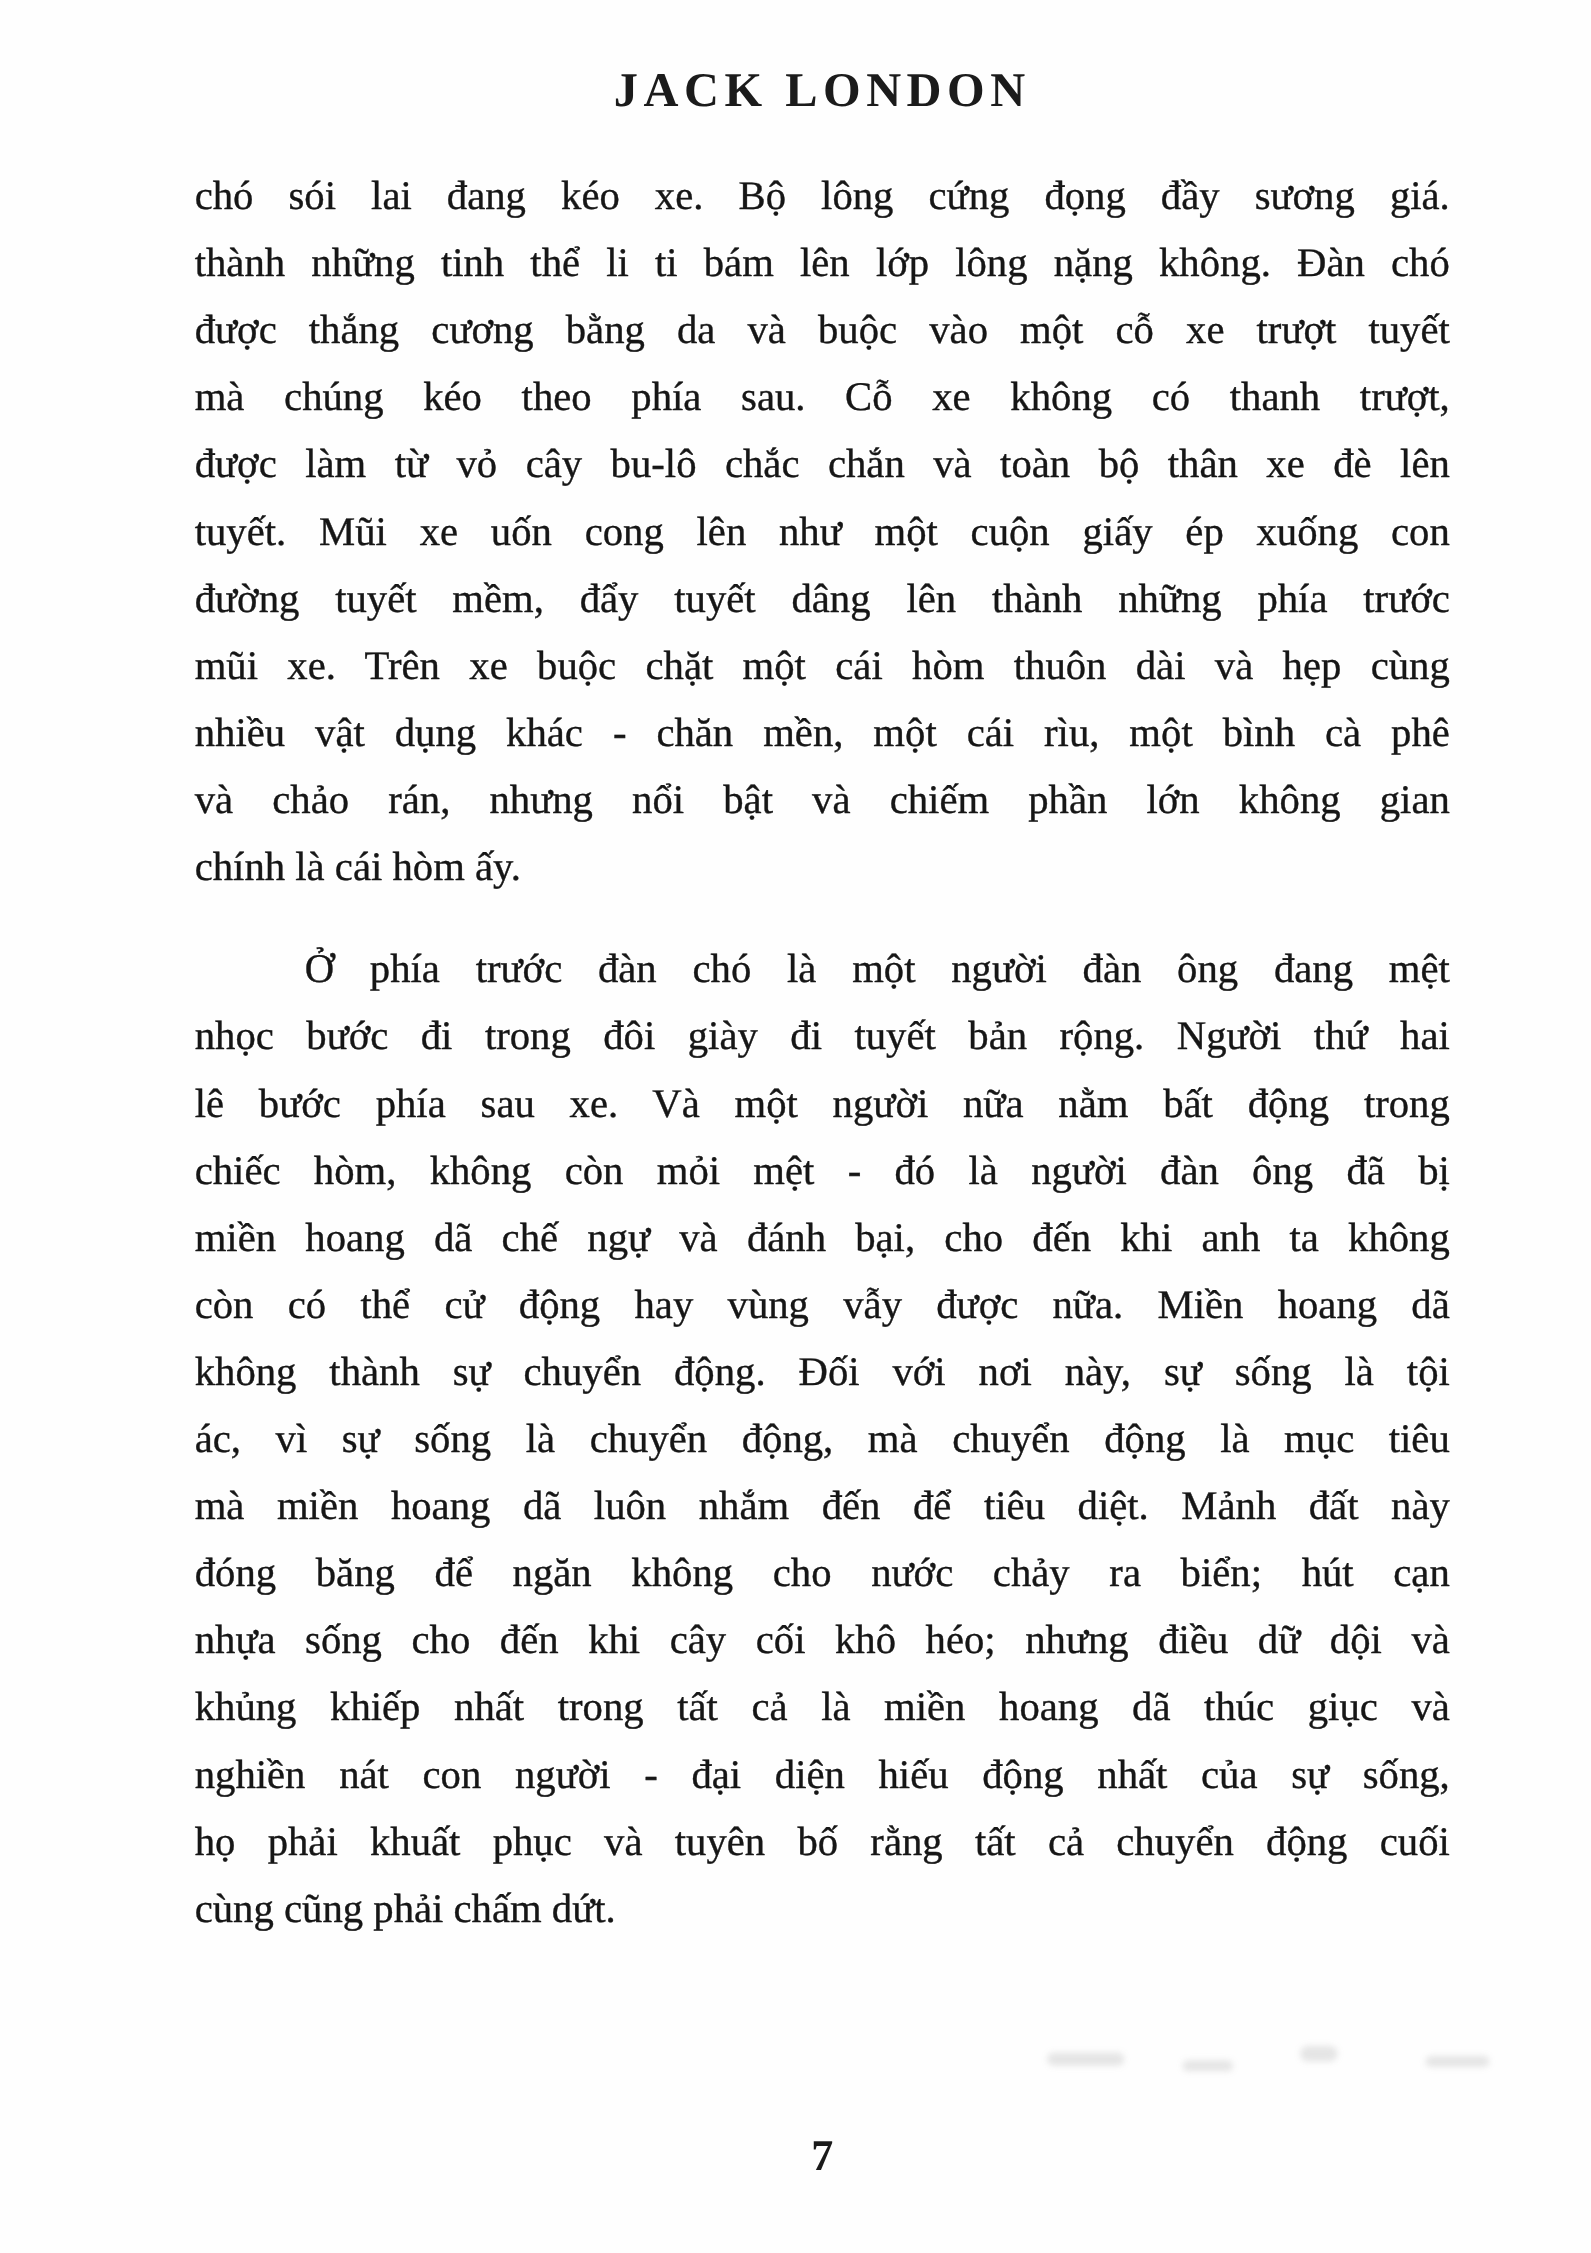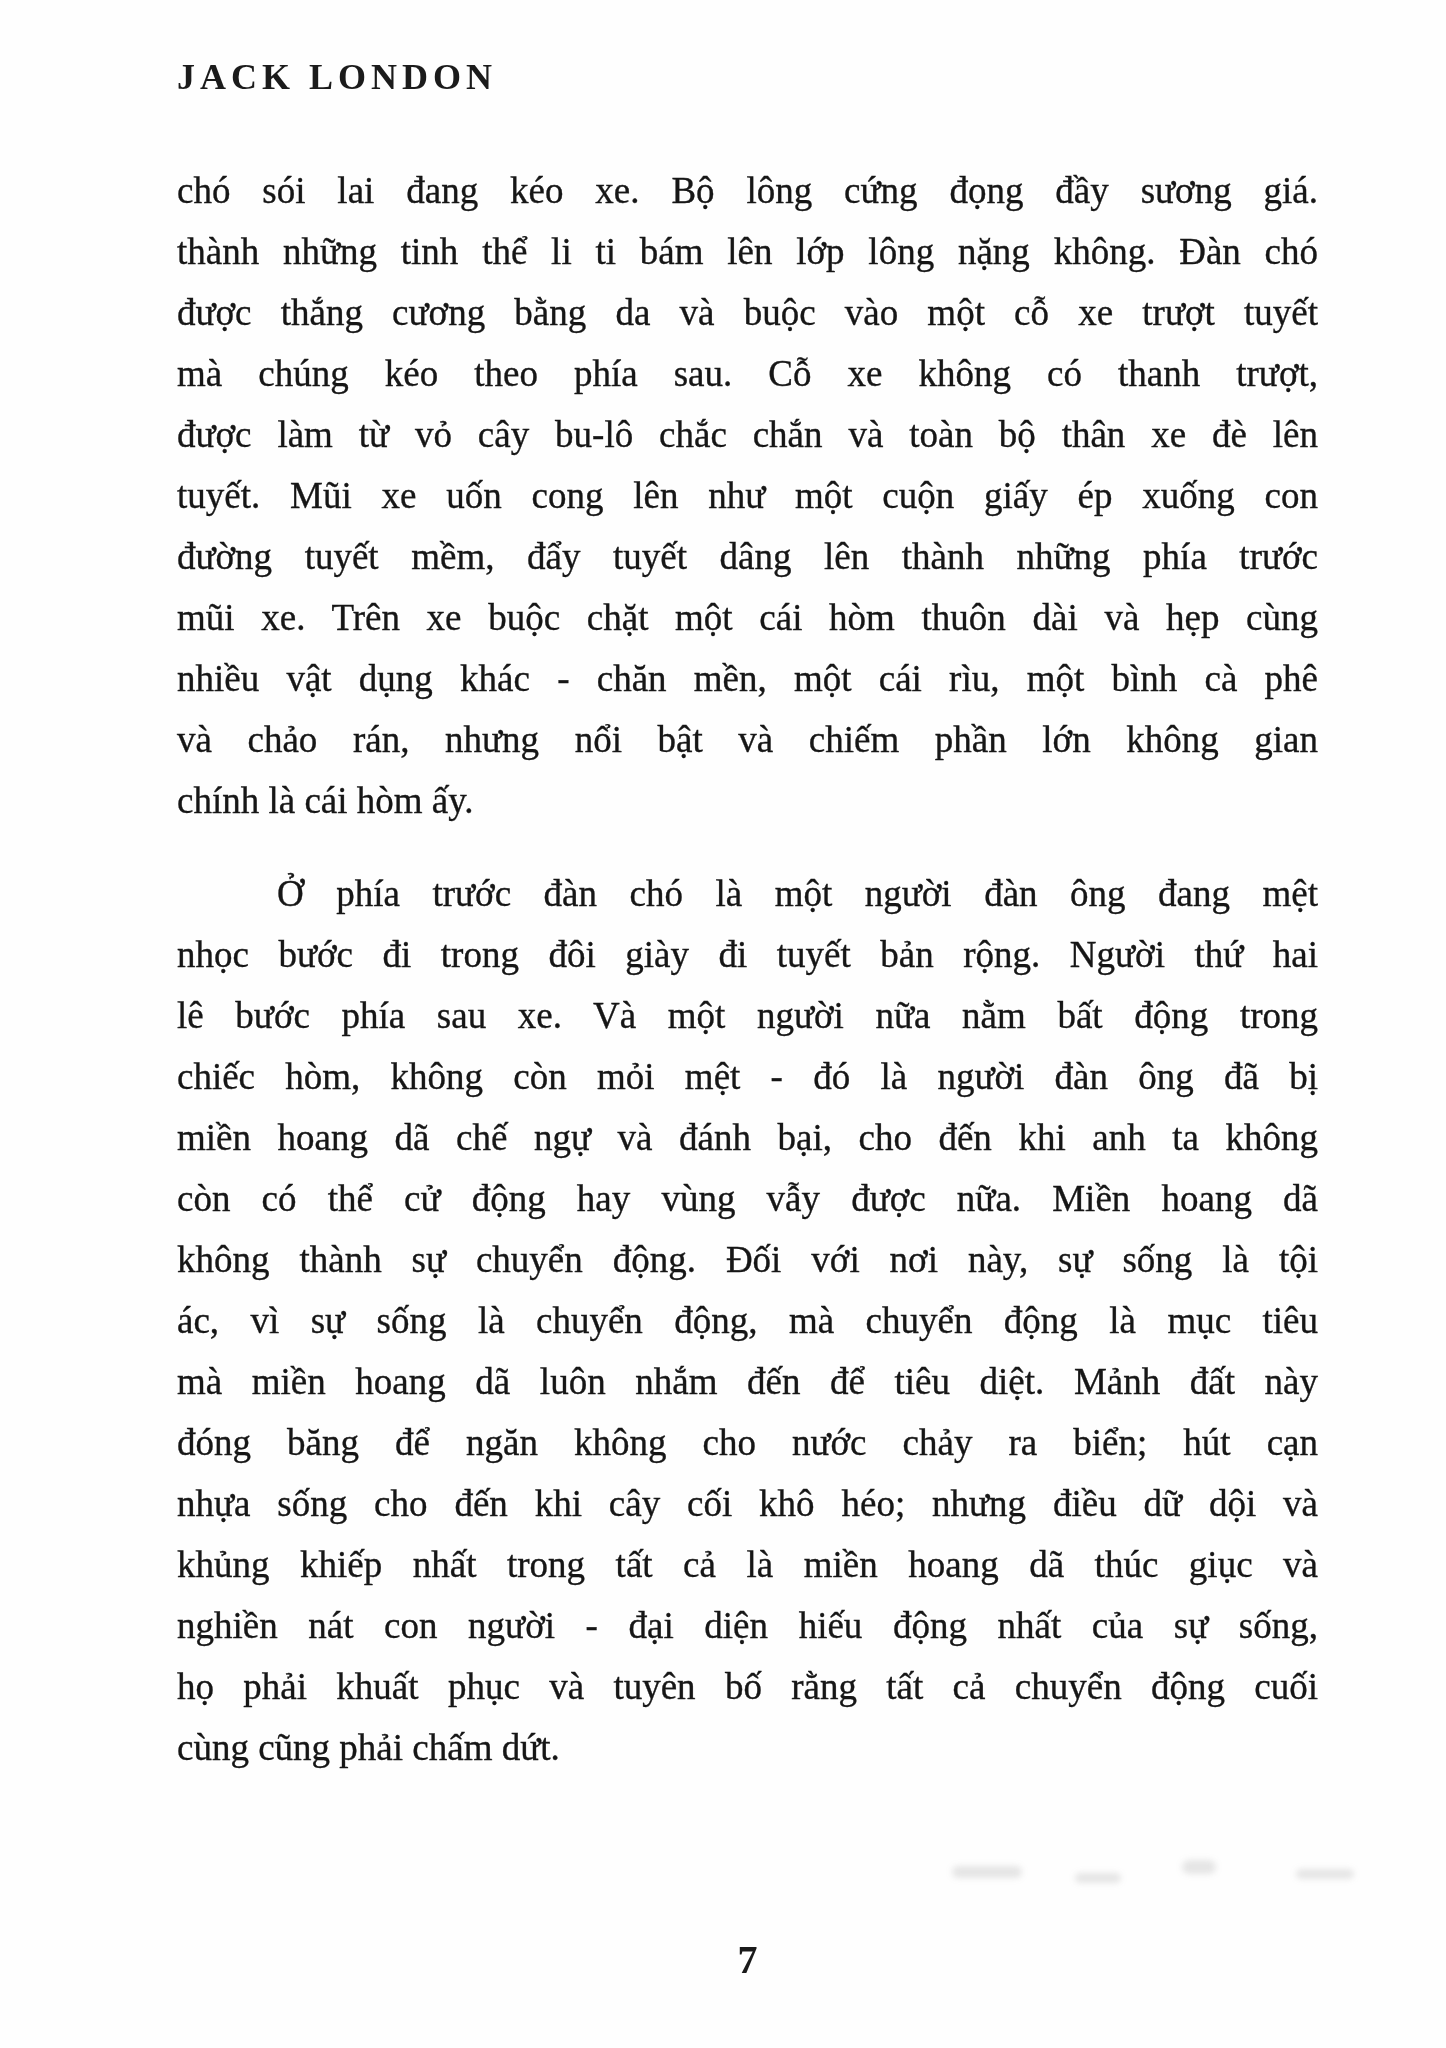--- a/index.html
+++ b/index.html
@@ -10,28 +10,29 @@
     font-family: "Liberation Serif", "DejaVu Serif", serif;
     color: #151515;
   }
   .page {
     position: absolute; inset: 0;
     background: #fefefe;
   }
   .running-head {
     position: absolute;
     left: 177px; width: 1141px; top: 56px;
-    font-size: 36px;
+    text-align: center;
+    font-size: 44px;
     font-weight: bold;
     letter-spacing: 5px;
     color: #1b1b1b;
   }
   .text-block {
     position: absolute;
-    left: 177px; width: 1141px; top: 160px;
+    left: 177px; width: 1141px; top: 148px;
   }
   .paragraph { margin: 0; }
   .paragraph + .paragraph { margin-top: 32px; }
   .line {
     font-size: 37px;
     line-height: 61px;
     text-align: justify;
     text-align-last: justify;
     -webkit-text-stroke: 0.35px;
     color: #161616;

